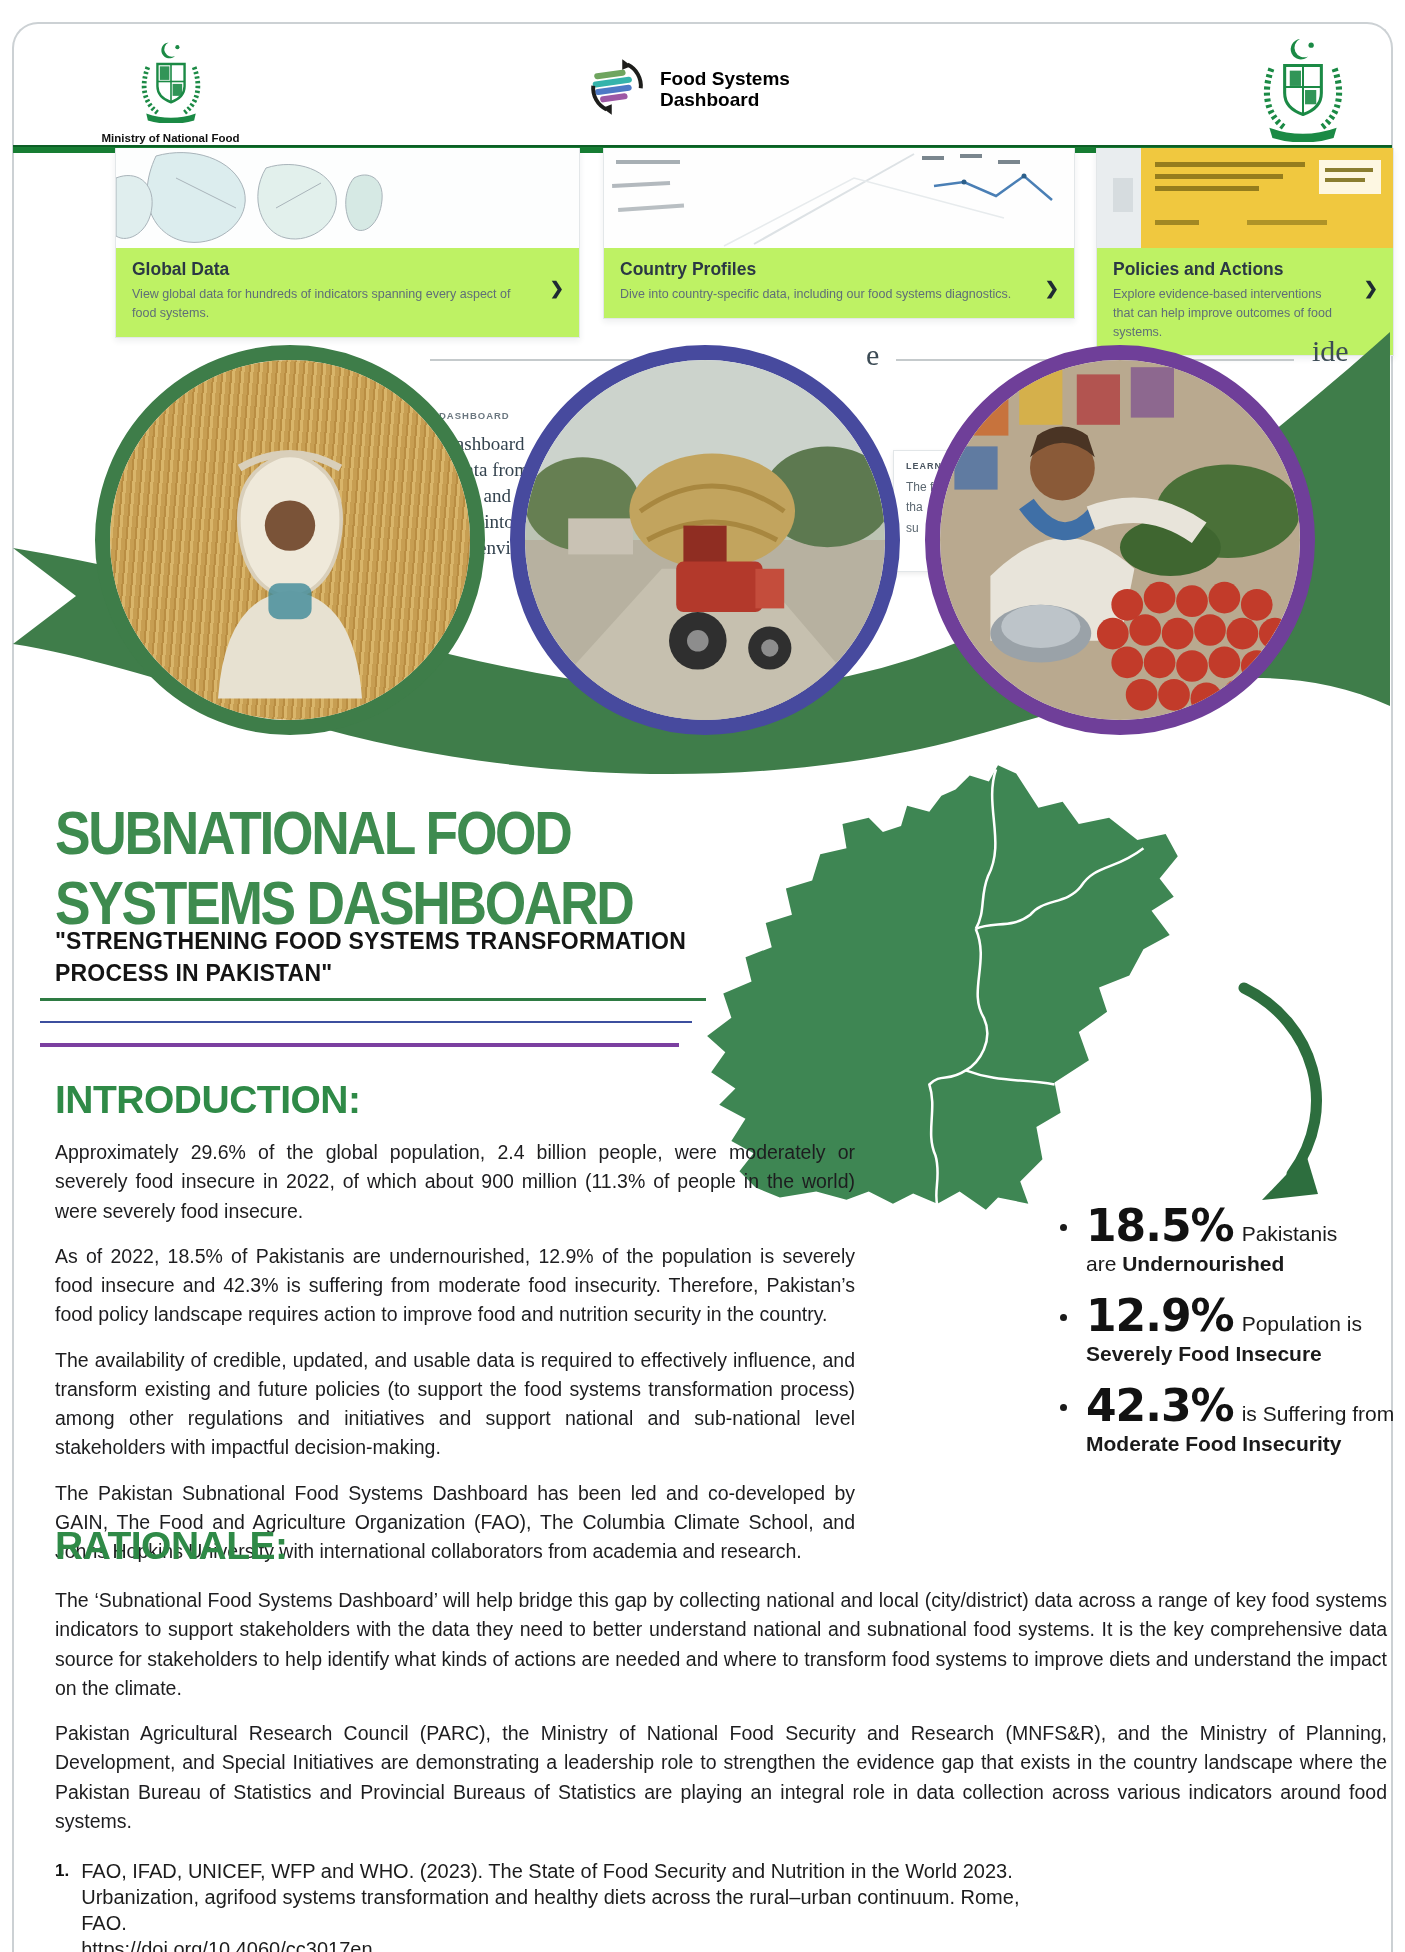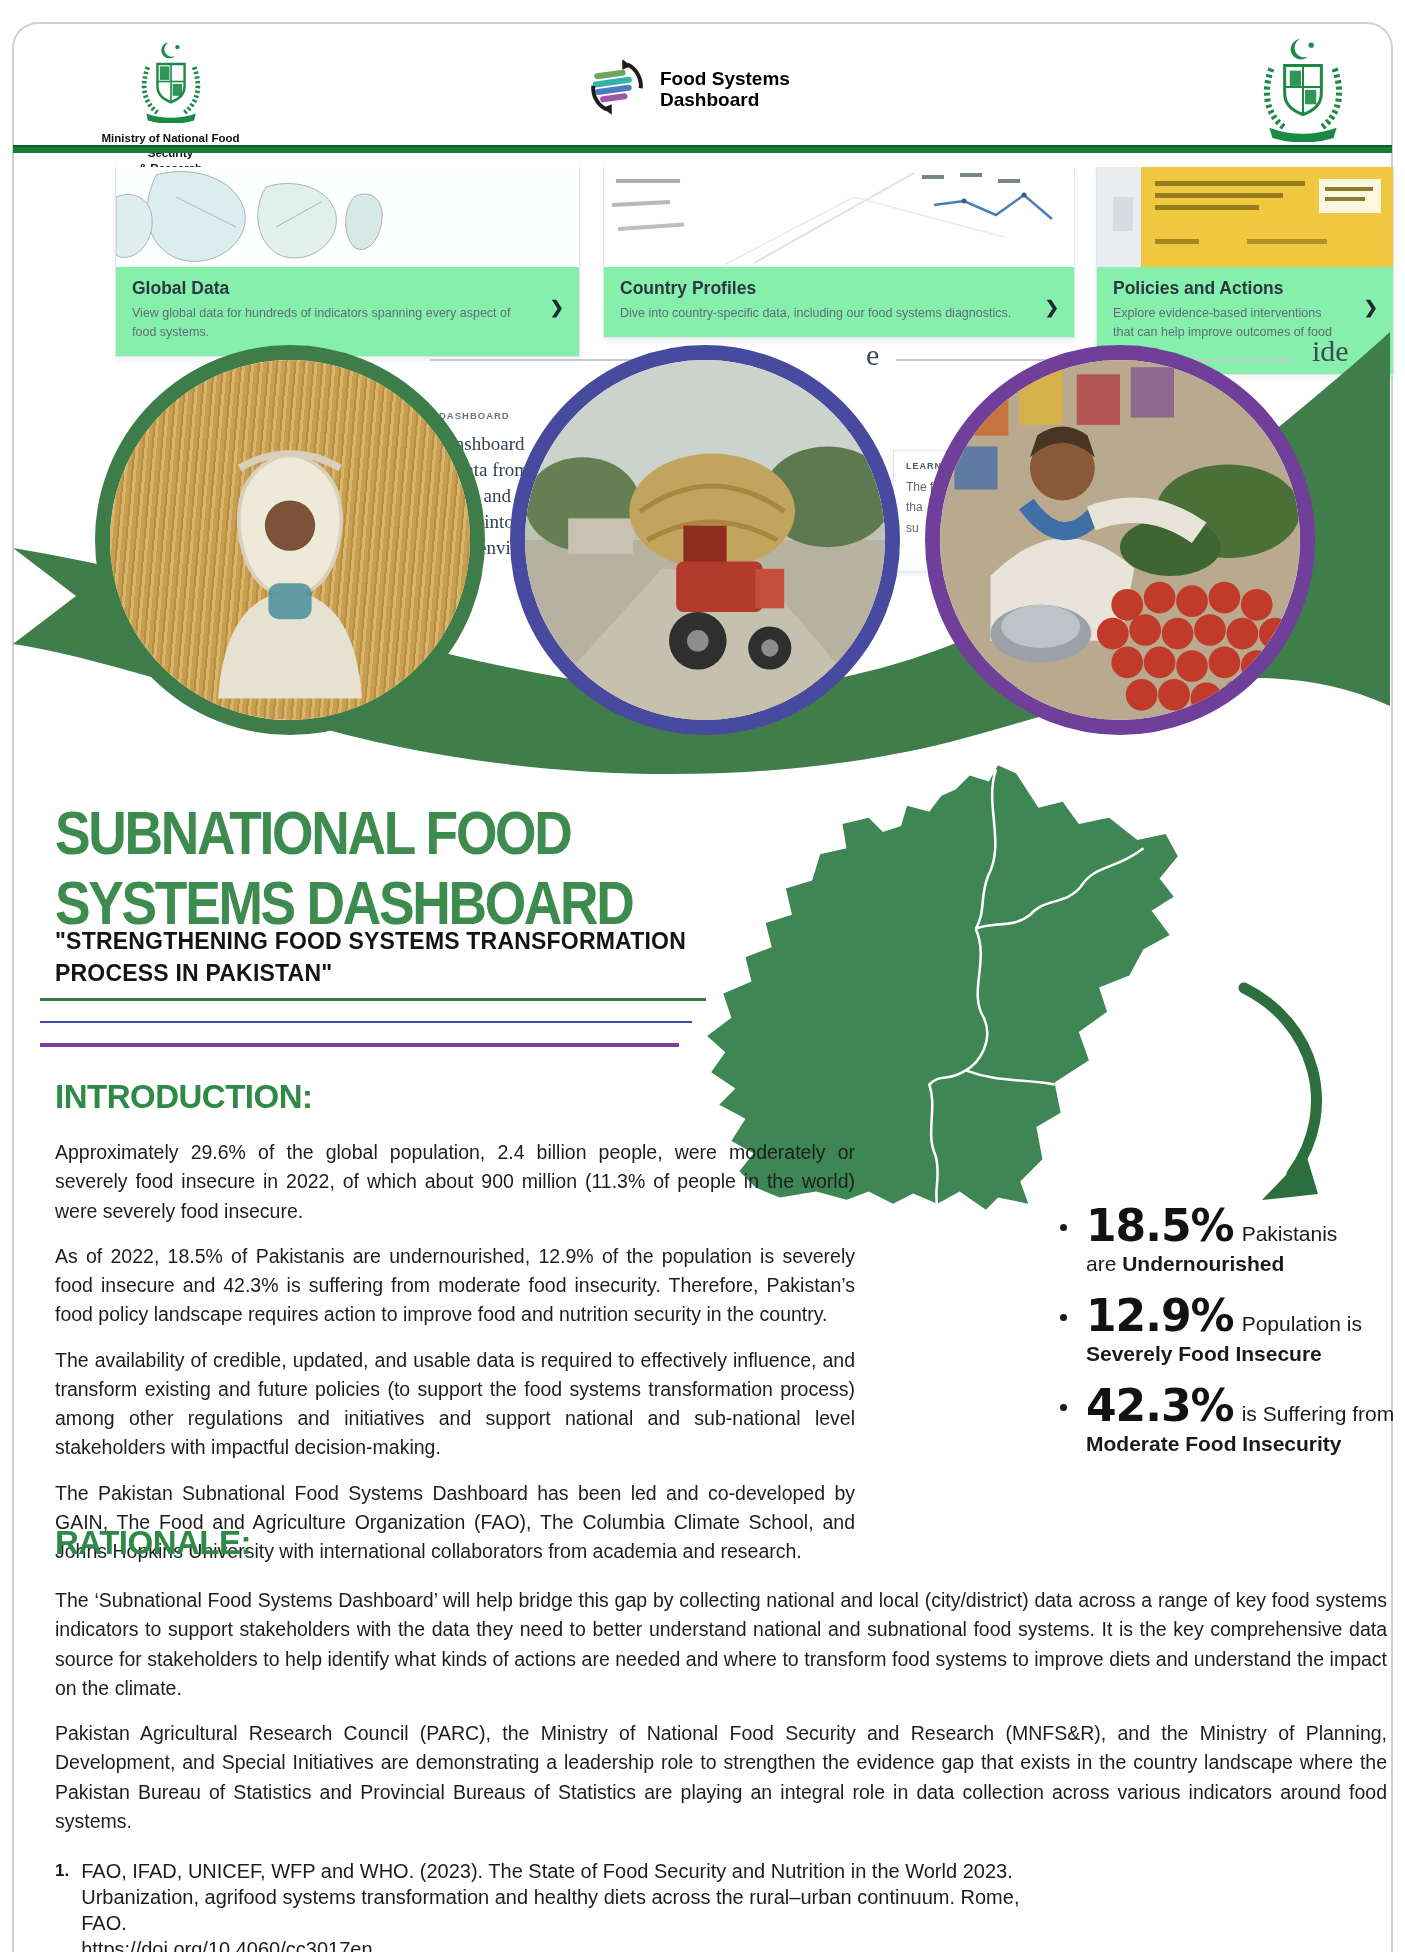--- a/index.html
+++ b/index.html
@@ -6,21 +6,21 @@
   .stage{position:relative;width:1405px;height:1952px;overflow:hidden;background:#fff;}
   .page-frame{position:absolute;left:12px;top:22px;width:1377px;height:1940px;
     border:2px solid #ccd1d4;border-bottom:none;border-radius:26px 26px 0 0;background:#fff;}
   
   .crest-wrap{position:absolute;text-align:center;}
   .ministry-caption{font-size:11.5px;font-weight:bold;color:#111;line-height:1.3;margin-top:4px;}
   .fsd-logo{position:absolute;left:588px;top:58px;display:flex;align-items:center;gap:14px;}
   .fsd-text{font-size:19px;font-weight:bold;color:#000000;line-height:1.12;}
   .green-bar{position:absolute;left:13px;top:145px;width:1379px;height:8px;background:#177d33;box-shadow:inset 0 2px 0 #0d5f26;}
   
-  .card{position:absolute;top:167px;background:#86efac;border:1px solid #e3e7e9;border-top:none;box-shadow:0 3px 6px rgba(40,50,60,.08);}
+  .card{position:absolute;top:148px;background:#bef264;border:1px solid #e3e7e9;border-top:none;box-shadow:0 3px 6px rgba(40,50,60,.08);}
   .card-img{height:100px;overflow:hidden;position:relative;background:#fdfdfd;}
   .card-body{position:relative;padding:11px 16px 14px 16px;}
   .card-title{font-size:17.5px;font-weight:bold;color:#2b3844;}
   .card-desc{font-size:12.5px;color:#5f6e77;line-height:1.5;margin-top:5px;padding-right:40px;}
   .card-chev{position:absolute;right:15px;top:30px;font-size:17px;font-weight:bold;color:#1f2a33;cursor:pointer;}
   
   .divider-line{position:absolute;top:359px;height:2px;background:#c5cacc;z-index:1;}
   .divider-text{position:absolute;font-family:"Liberation Serif",serif;font-size:30px;color:#3c4b55;z-index:1;}
   .hero-frag{position:absolute;left:428px;top:410px;z-index:1;}
   .hero-frag .mini{font-size:9.5px;font-weight:bold;letter-spacing:1px;color:#6b7780;}
@@ -39,21 +39,21 @@
   .wheat-bg{background:repeating-linear-gradient(95deg,#c79e52 0 4px,#b98d42 4px 6px,#d9b56a 6px 9px);}
   
   .big-title{position:absolute;left:55px;top:798px;z-index:4;color:#3e8b4f;font-weight:bold;
     font-size:58px;line-height:66px;letter-spacing:-2.5px;transform:scale(.92,1.06);transform-origin:0 0;white-space:nowrap;}
   .subtitle{position:absolute;left:55px;z-index:4;color:#141414;font-weight:bold;font-size:23px;letter-spacing:.2px;white-space:nowrap;}
   .rule{position:absolute;z-index:4;}
   
   .map-svg{position:absolute;left:695px;top:742px;z-index:0;}
   .arrow-svg{position:absolute;left:1222px;top:978px;z-index:4;}
   
-  .section-h{position:absolute;left:55px;color:#2f8a47;font-weight:bold;font-size:33px;letter-spacing:-.5px;z-index:4;}
+  .section-h{position:absolute;left:55px;color:#2f8a47;font-weight:bold;font-size:39px;letter-spacing:-.5px;z-index:4;}
   .bodytext{position:absolute;left:55px;z-index:4;font-size:19.5px;line-height:1.5;color:#1d1d1f;text-align:justify;}
   .bodytext p{margin:16px 0 13px 0;}
   
   .stat{position:absolute;left:1056px;padding-left:30px;z-index:4;width:330px;}
   .stat-dot{position:absolute;left:4px;top:24px;width:7px;height:7px;background:#1a1a1a;border-radius:50%;}
   .stat-value{font-family:"DejaVu Sans",sans-serif;font-weight:bold;font-size:44px;color:#121212;letter-spacing:-1px;}
   .stat-inline{font-size:21px;color:#1a1a1a;margin-left:8px;}
   .stat-l2{font-size:21px;color:#1a1a1a;margin-top:1px;}
   .stat-l2 b{font-weight:bold;margin-top:43px;}
   

